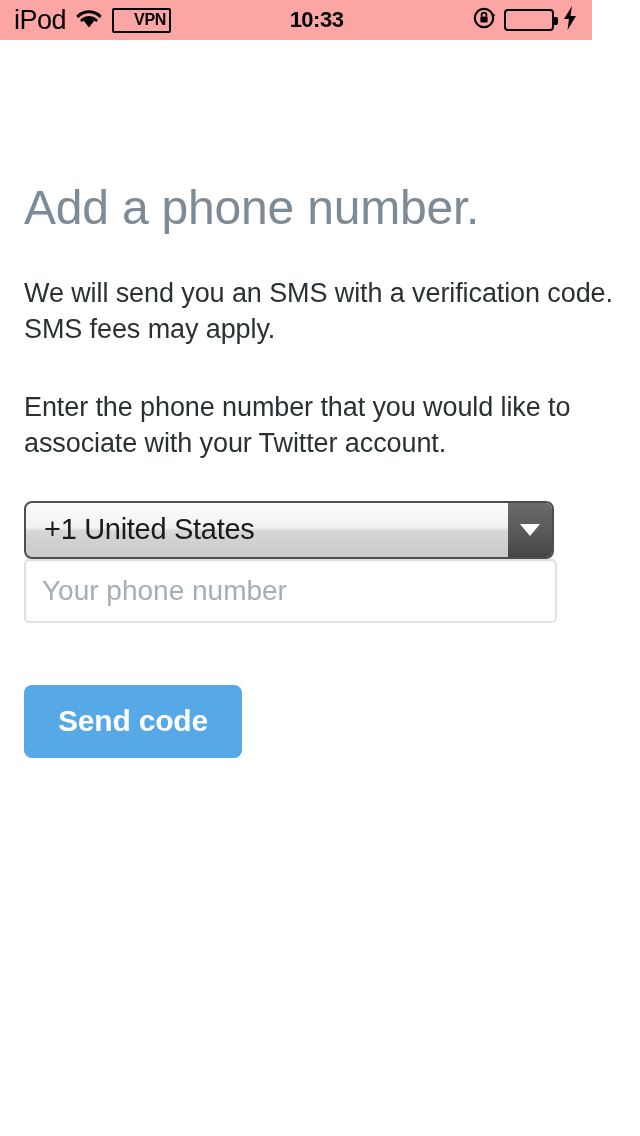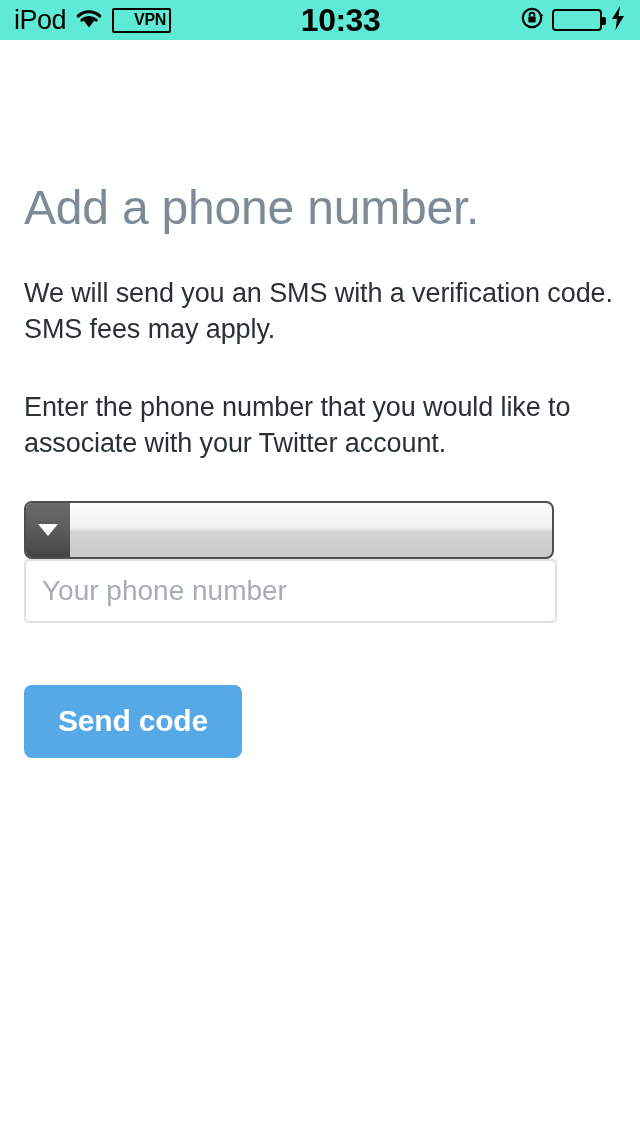--- a/index.html
+++ b/index.html
@@ -16,23 +16,23 @@
     position: relative;
     width: 640px;
     height: 1136px;
     background: #ffffff;
   }
 
   
   .status-bar {
     position: absolute;
     top: 0; left: 0;
-    width: 640px;
+    width: 592px;
     height: 40px;
-    background: #5eead4;
+    background: #fca5a5;
     display: flex;
     align-items: center;
     padding: 0 14px;
   }
   .status-left {
     display: flex;
     align-items: center;
     gap: 9px;
     flex: 0 0 auto;
   }
@@ -49,21 +49,21 @@
     font-size: 16px;
     font-weight: bold;
     line-height: 1;
     padding: 2px 3px 3px 20px;
     color: #000;
     letter-spacing: -0.3px;
   }
   .status-center {
     flex: 1 1 auto;
     text-align: center;
-    font-size: 32px;
+    font-size: 22px;
     font-weight: bold;
     color: #000;
     letter-spacing: -0.5px;
     margin-left: -10px;
   }
   .status-right {
     display: flex;
     align-items: center;
     gap: 6px;
     flex: 0 0 auto;
@@ -270,20 +270,21 @@
 
   <div class="content">
 
     <h1 class="page-heading">Add a phone number.</h1>
 
     <p class="body-para second">We will send you an SMS with a verification code. SMS fees may apply.</p>
 
     <p class="body-para">Enter the phone number that you would like to associate with your Twitter account.</p>
 
     <div class="country-select">
+      <span class="country-select-label">+1 United States</span>
       <span class="select-arrow-btn">
         <span class="caret"></span>
       </span>
     </div>
 
     <input class="phone-input" type="text" placeholder="Your phone number" style="">
 
     <button class="send-btn">Send code</button>
 
 

